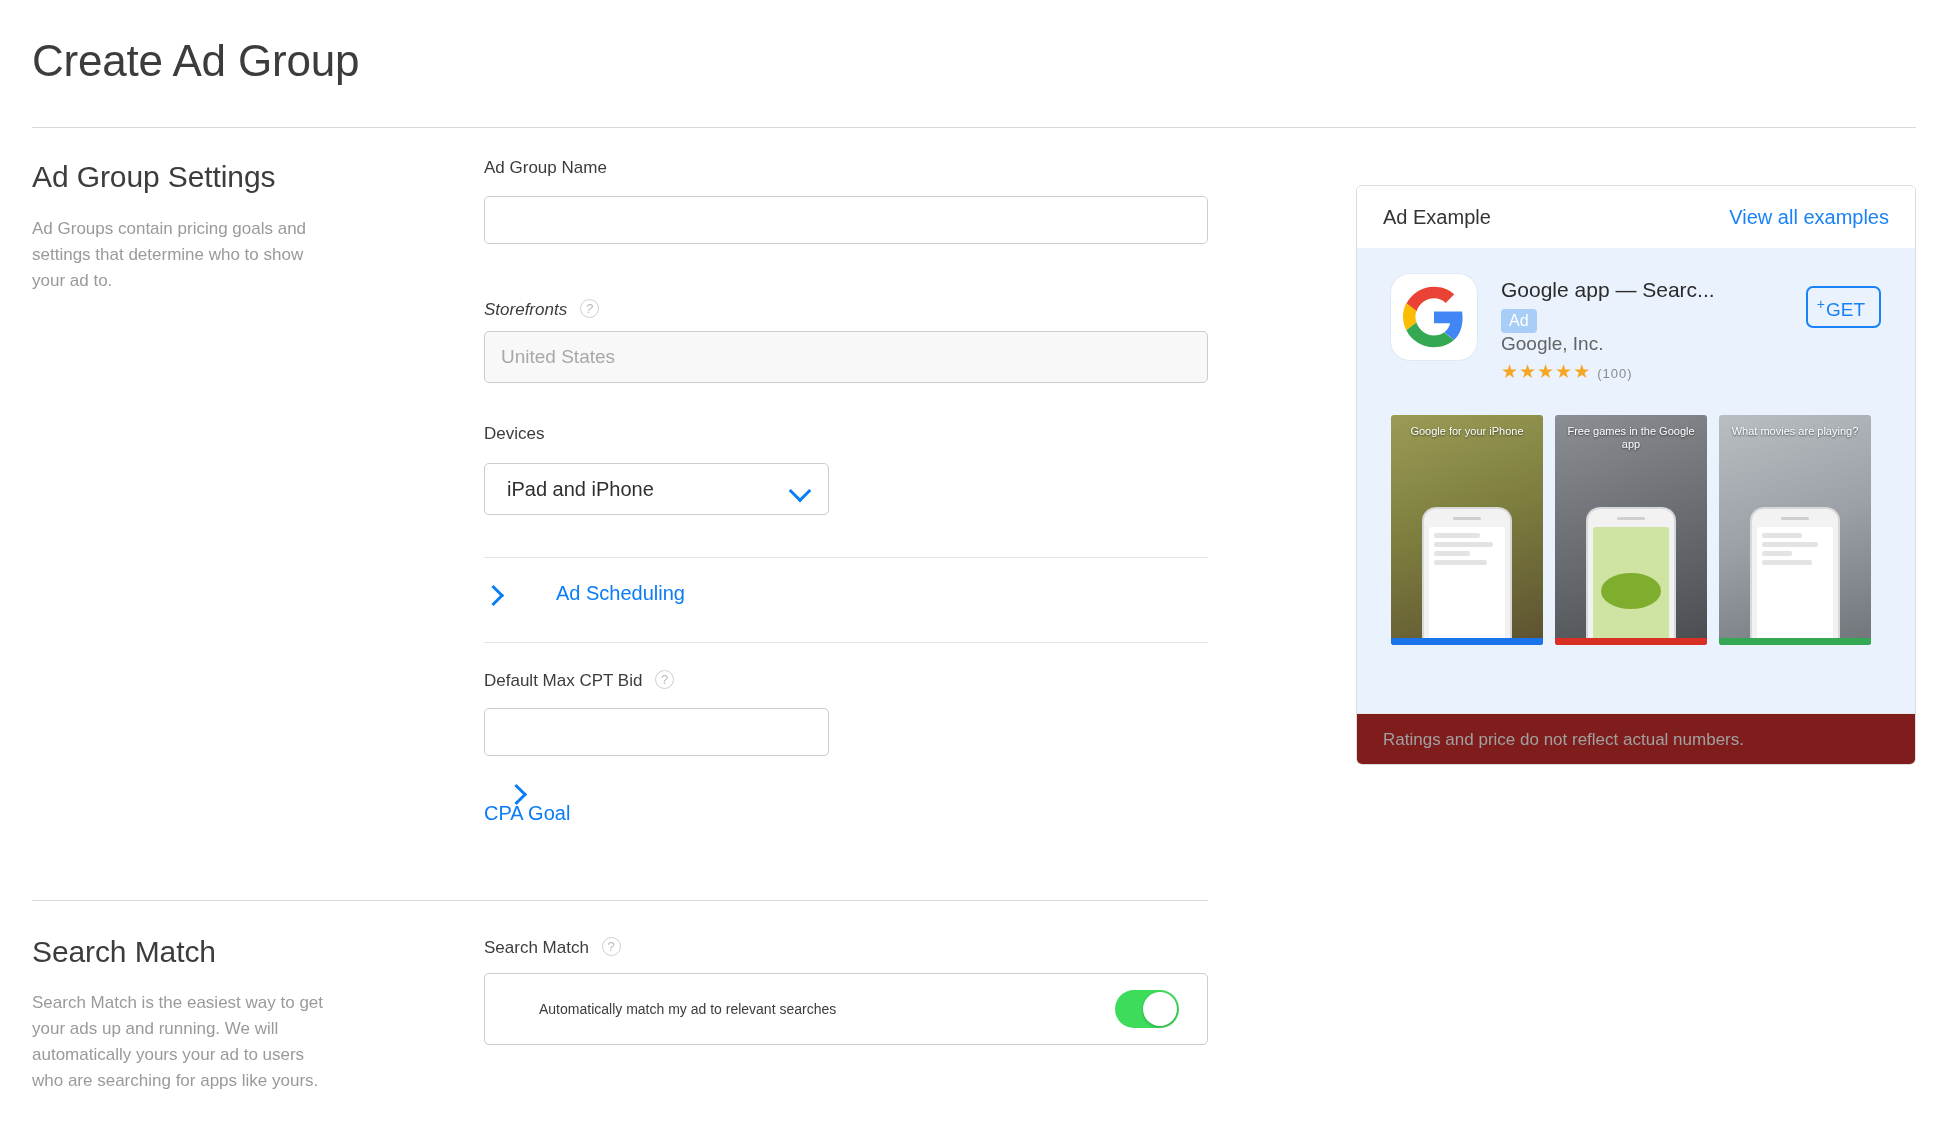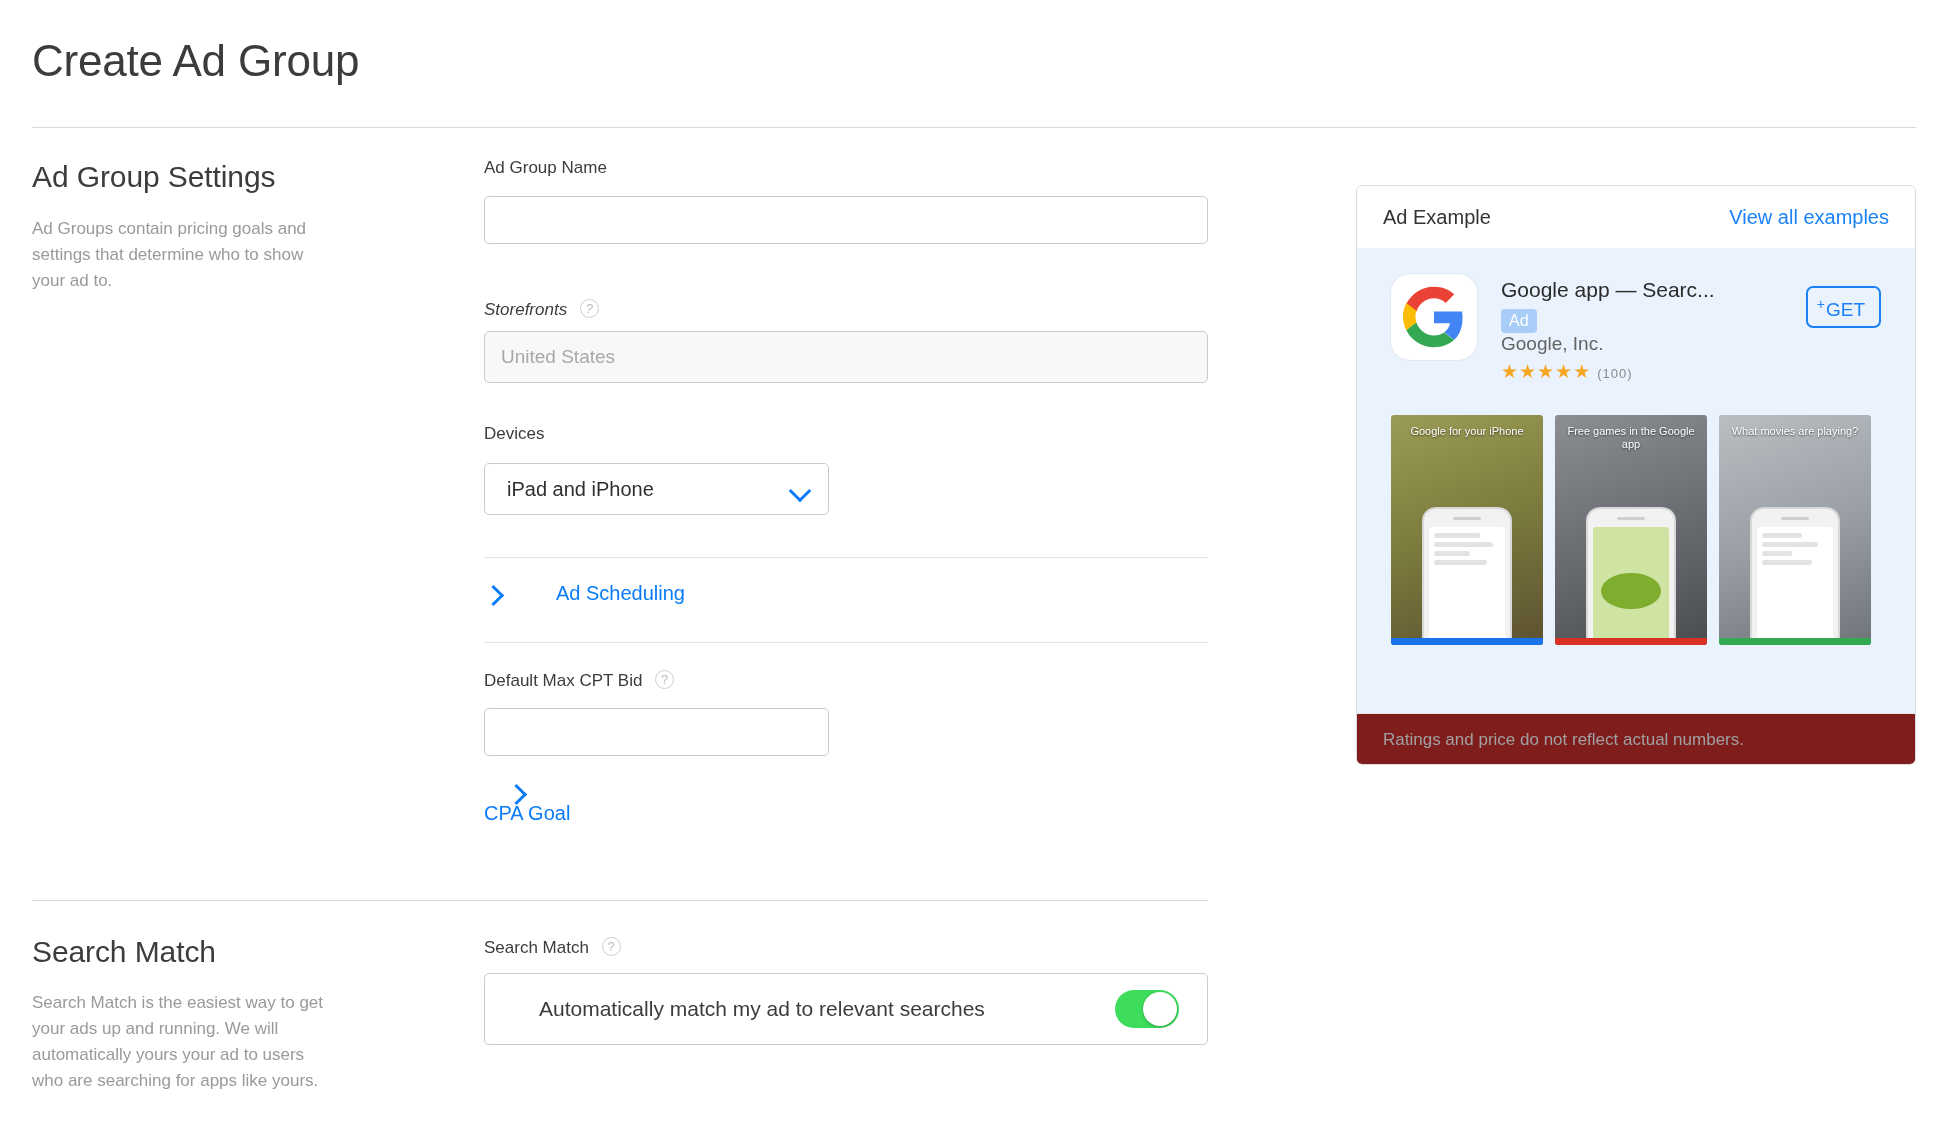--- a/index.html
+++ b/index.html
@@ -143,21 +143,21 @@
   .toggle-box {
     position: absolute;
     border: 1px solid #cccccc;
     border-radius: 5px;
     background: #ffffff;
     display: flex;
     align-items: center;
     justify-content: space-between;
     padding: 0 28px 0 54px;
   }
-  .toggle-text { font-size: 21px; color: #3c3c3c; }
+  .toggle-text { font-size: 14px; color: #3c3c3c; }
   .switch {
     width: 64px; height: 38px;
     border-radius: 19px;
     background: #3ddc5b;
     position: relative;
     cursor: pointer;
     flex: 0 0 auto;
   }
   .switch .knob {
     position: absolute;

